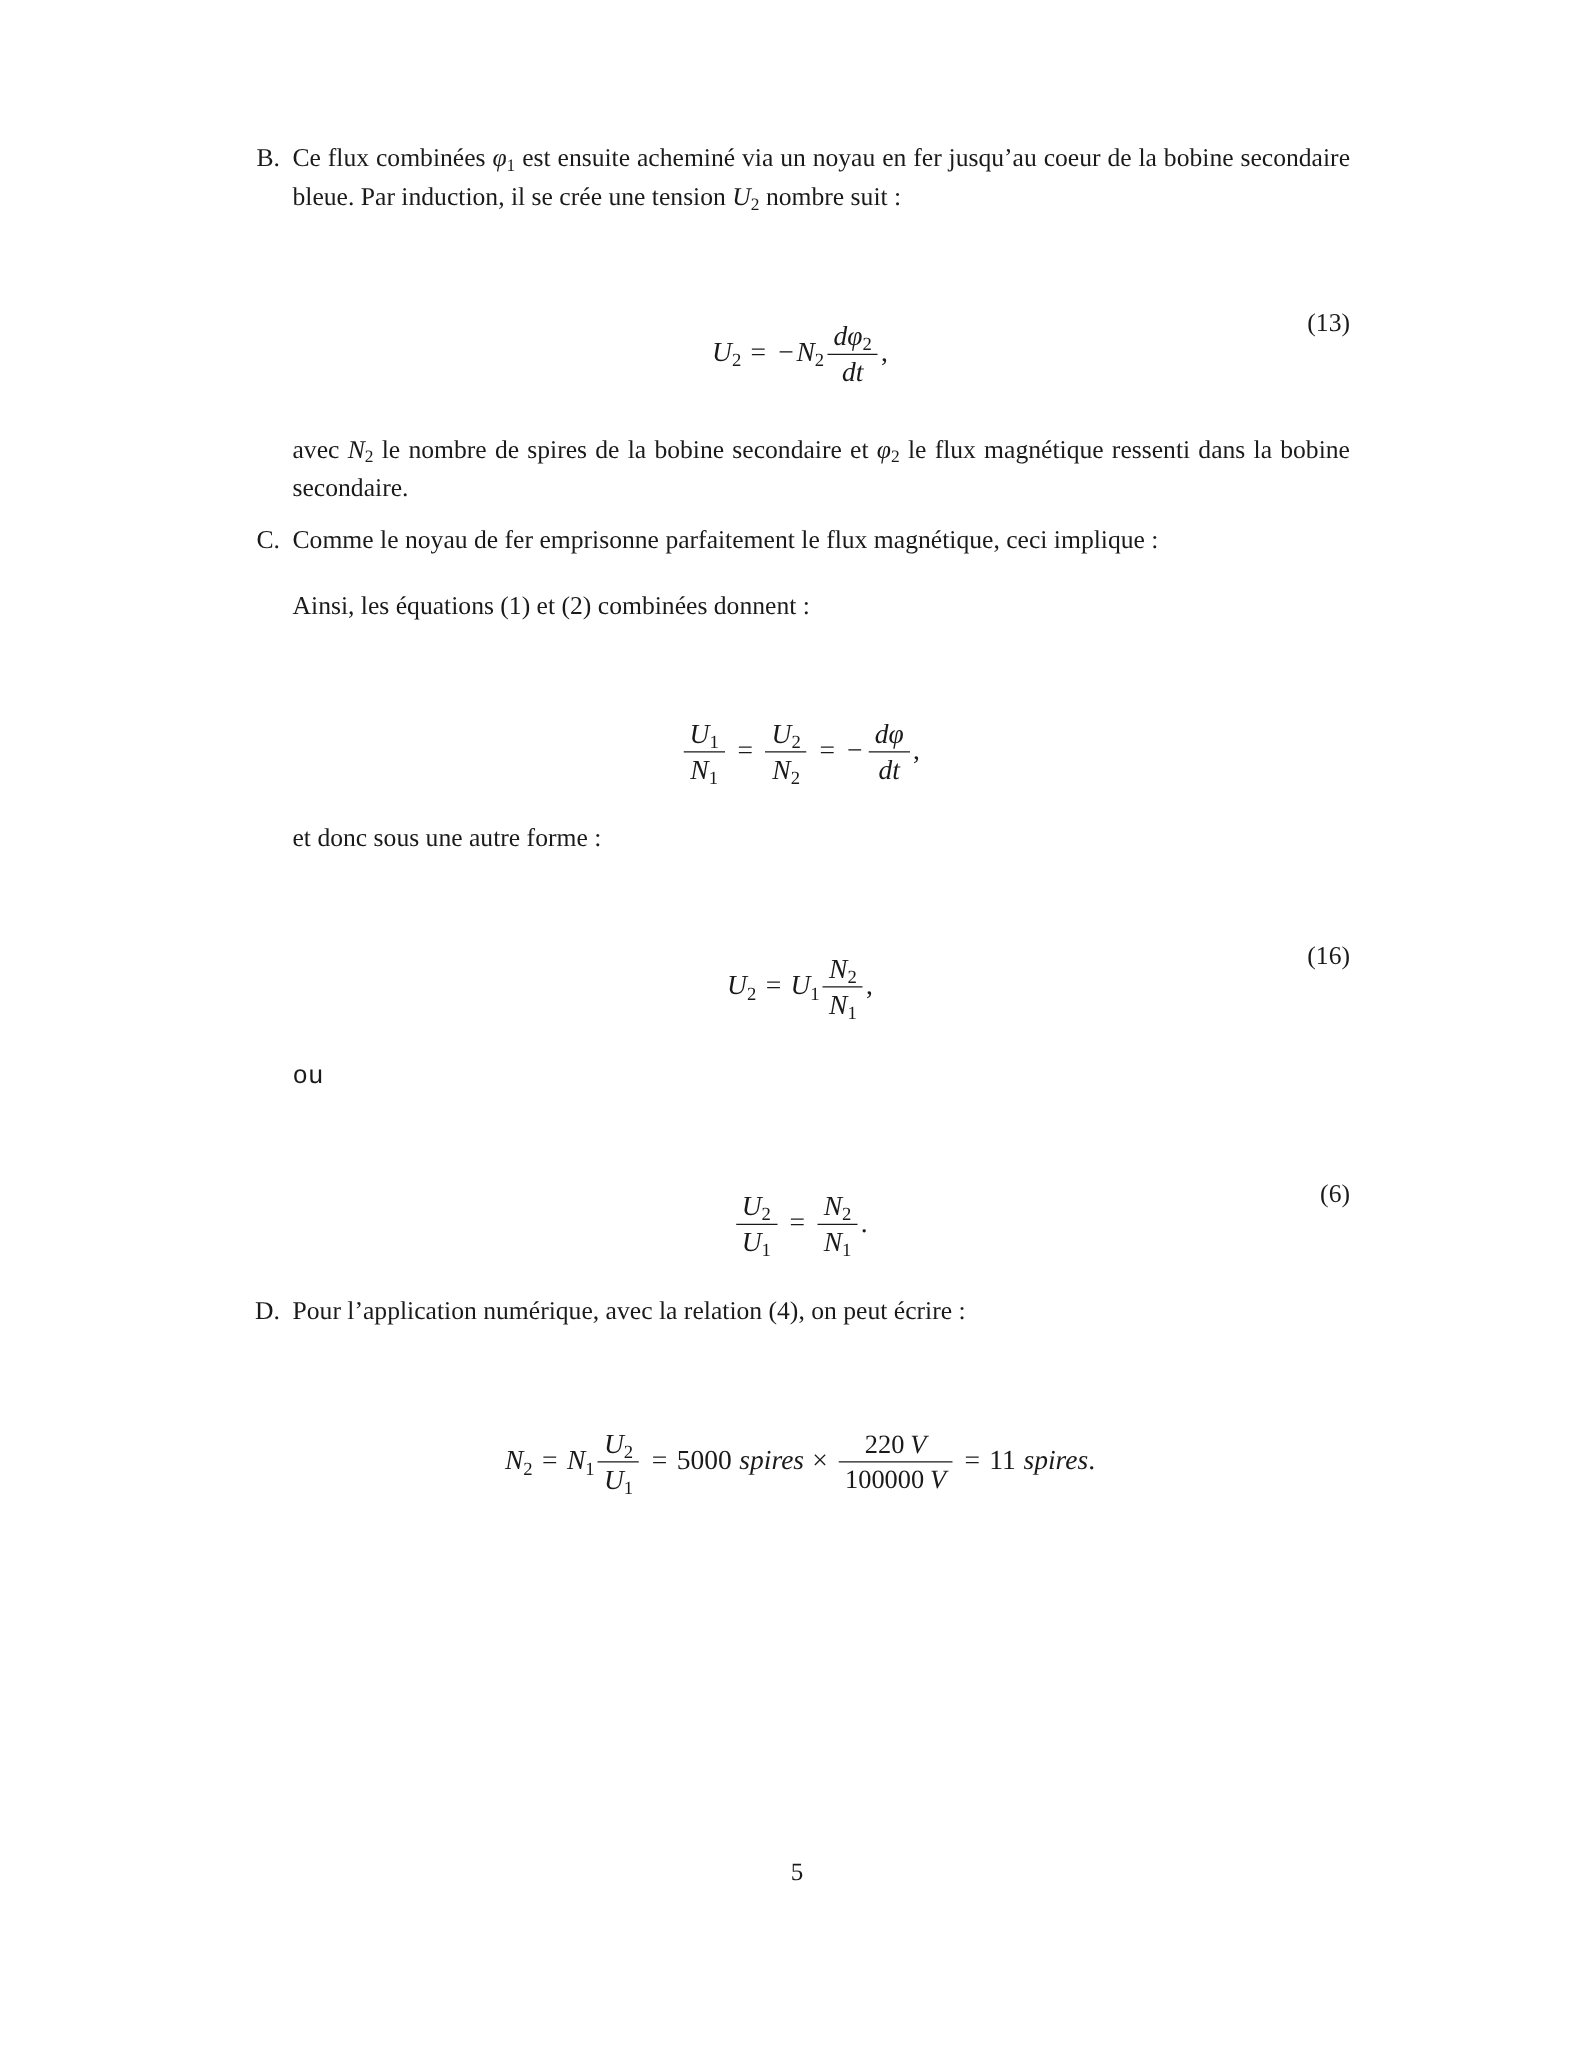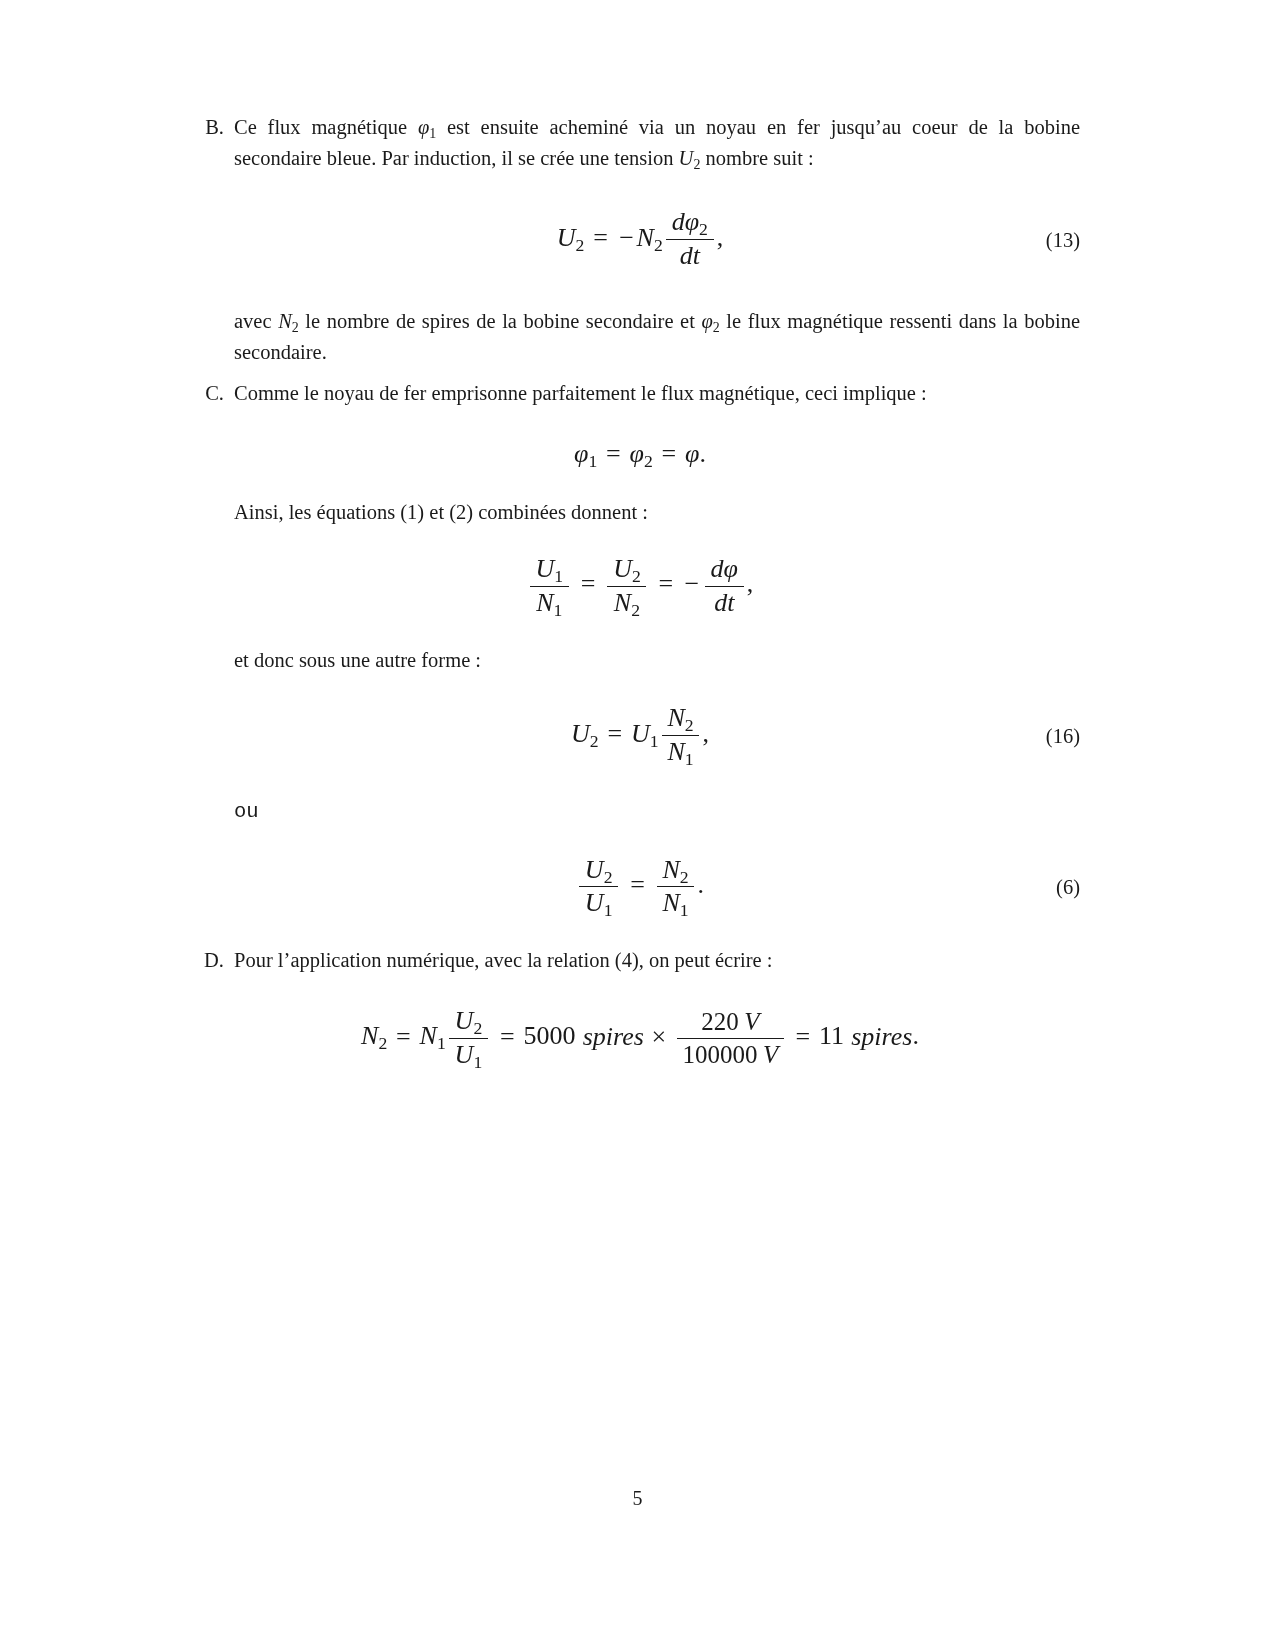--- a/index.html
+++ b/index.html
@@ -80,22 +80,23 @@
 
   
   .eq-block {
     position: relative;
     width: 100%;
     margin: 22px 0 22px 0;
     text-align: center;
   }
   .eq-inner {
     display: inline-block;
-    font-size: 26px;
+    font-size: 22px;
     vertical-align: middle;
+    margin-top: 48px;
   }
   .eq-tag {
     position: absolute;
     right: 0;
     top: 50%;
     transform: translateY(-50%);
     font-size: 20.5px;
     font-style: normal;
     font-family: "Liberation Serif", "DejaVu Serif", serif;
   }
@@ -151,21 +152,21 @@
 </head>
 <body>
 
 <div class="page">
   <div class="content">
 
     <div class="item">
       <div class="item-marker">B.</div>
       <div class="item-body">
         <p>
-          <span>Ce flux magnétique </span><span class="math"><span>φ</span><sub>1</sub></span><span> est ensuite acheminé via un noyau en fer jusqu’au coeur de la bobine secondaire bleue. Par induction, il se crée une tension </span><span class="math"><span>U</span><sub>2</sub></span><span> nombre suit :</span>
+          <span>Ce flux combinées </span><span class="math"><span>φ</span><sub>1</sub></span><span> est ensuite acheminé via un noyau en fer jusqu’au coeur de la bobine secondaire bleue. Par induction, il se crée une tension </span><span class="math"><span>U</span><sub>2</sub></span><span> nombre suit :</span>
         </p>
       </div>
     </div>
 
     <div class="eq-block" style="margin-top:34px;margin-bottom:34px;">
       <span class="eq-inner math">
         <span>U</span><sub>2</sub><span class="rel">=</span><span class="opn">−</span><span>N</span><sub>2</sub><span class="frac"><span class="num"><span>d</span><span>φ</span><sub>2</sub></span><span class="den">dt</span></span><span class="up">,</span>
       </span>
       <span class="eq-tag">(13)</span>
     </div>
@@ -174,25 +175,20 @@
       <span>avec </span><span class="math"><span>N</span><sub>2</sub></span><span> le nombre de spires de la bobine secondaire et </span><span class="math"><span>φ</span><sub>2</sub></span><span> le flux magnétique ressenti dans la bobine secondaire.</span>
     </div>
 
     <div class="item" style="margin-top:10px;">
       <div class="item-marker">C.</div>
       <div class="item-body">
         <p>Comme le noyau de fer emprisonne parfaitement le flux magnétique, ceci implique :</p>
       </div>
     </div>
 
-    <div class="eq-block" style="margin-top:30px;margin-bottom:28px;">
-      <span class="eq-inner math">
-        <span>φ</span><sub>1</sub><span class="rel">=</span><span>φ</span><sub>2</sub><span class="rel">=</span><span>φ</span><span class="up">.</span>
-      </span>
-    </div>
 
     <div class="para nojust" style="margin-top:22px;">Ainsi, les équations (1) et (2) combinées donnent :</div>
 
     <div class="eq-block" style="margin-top:26px;margin-bottom:26px;">
       <span class="eq-inner math">
         <span class="frac"><span class="num"><span>U</span><sub>1</sub></span><span class="den"><span>N</span><sub>1</sub></span></span><span class="rel">=</span><span class="frac"><span class="num"><span>U</span><sub>2</sub></span><span class="den"><span>N</span><sub>2</sub></span></span><span class="rel">=</span><span class="opn">−</span><span class="frac"><span class="num"><span>d</span><span>φ</span></span><span class="den">dt</span></span><span class="up">,</span>
       </span>
     </div>
 
     <div class="para nojust" style="margin-top:22px;">et donc sous une autre forme :</div>

